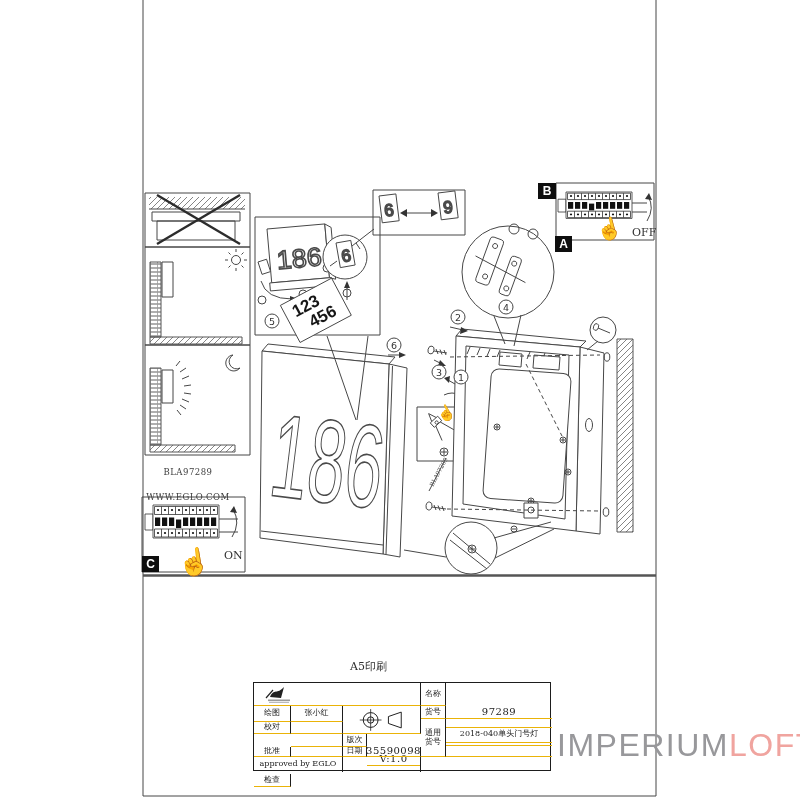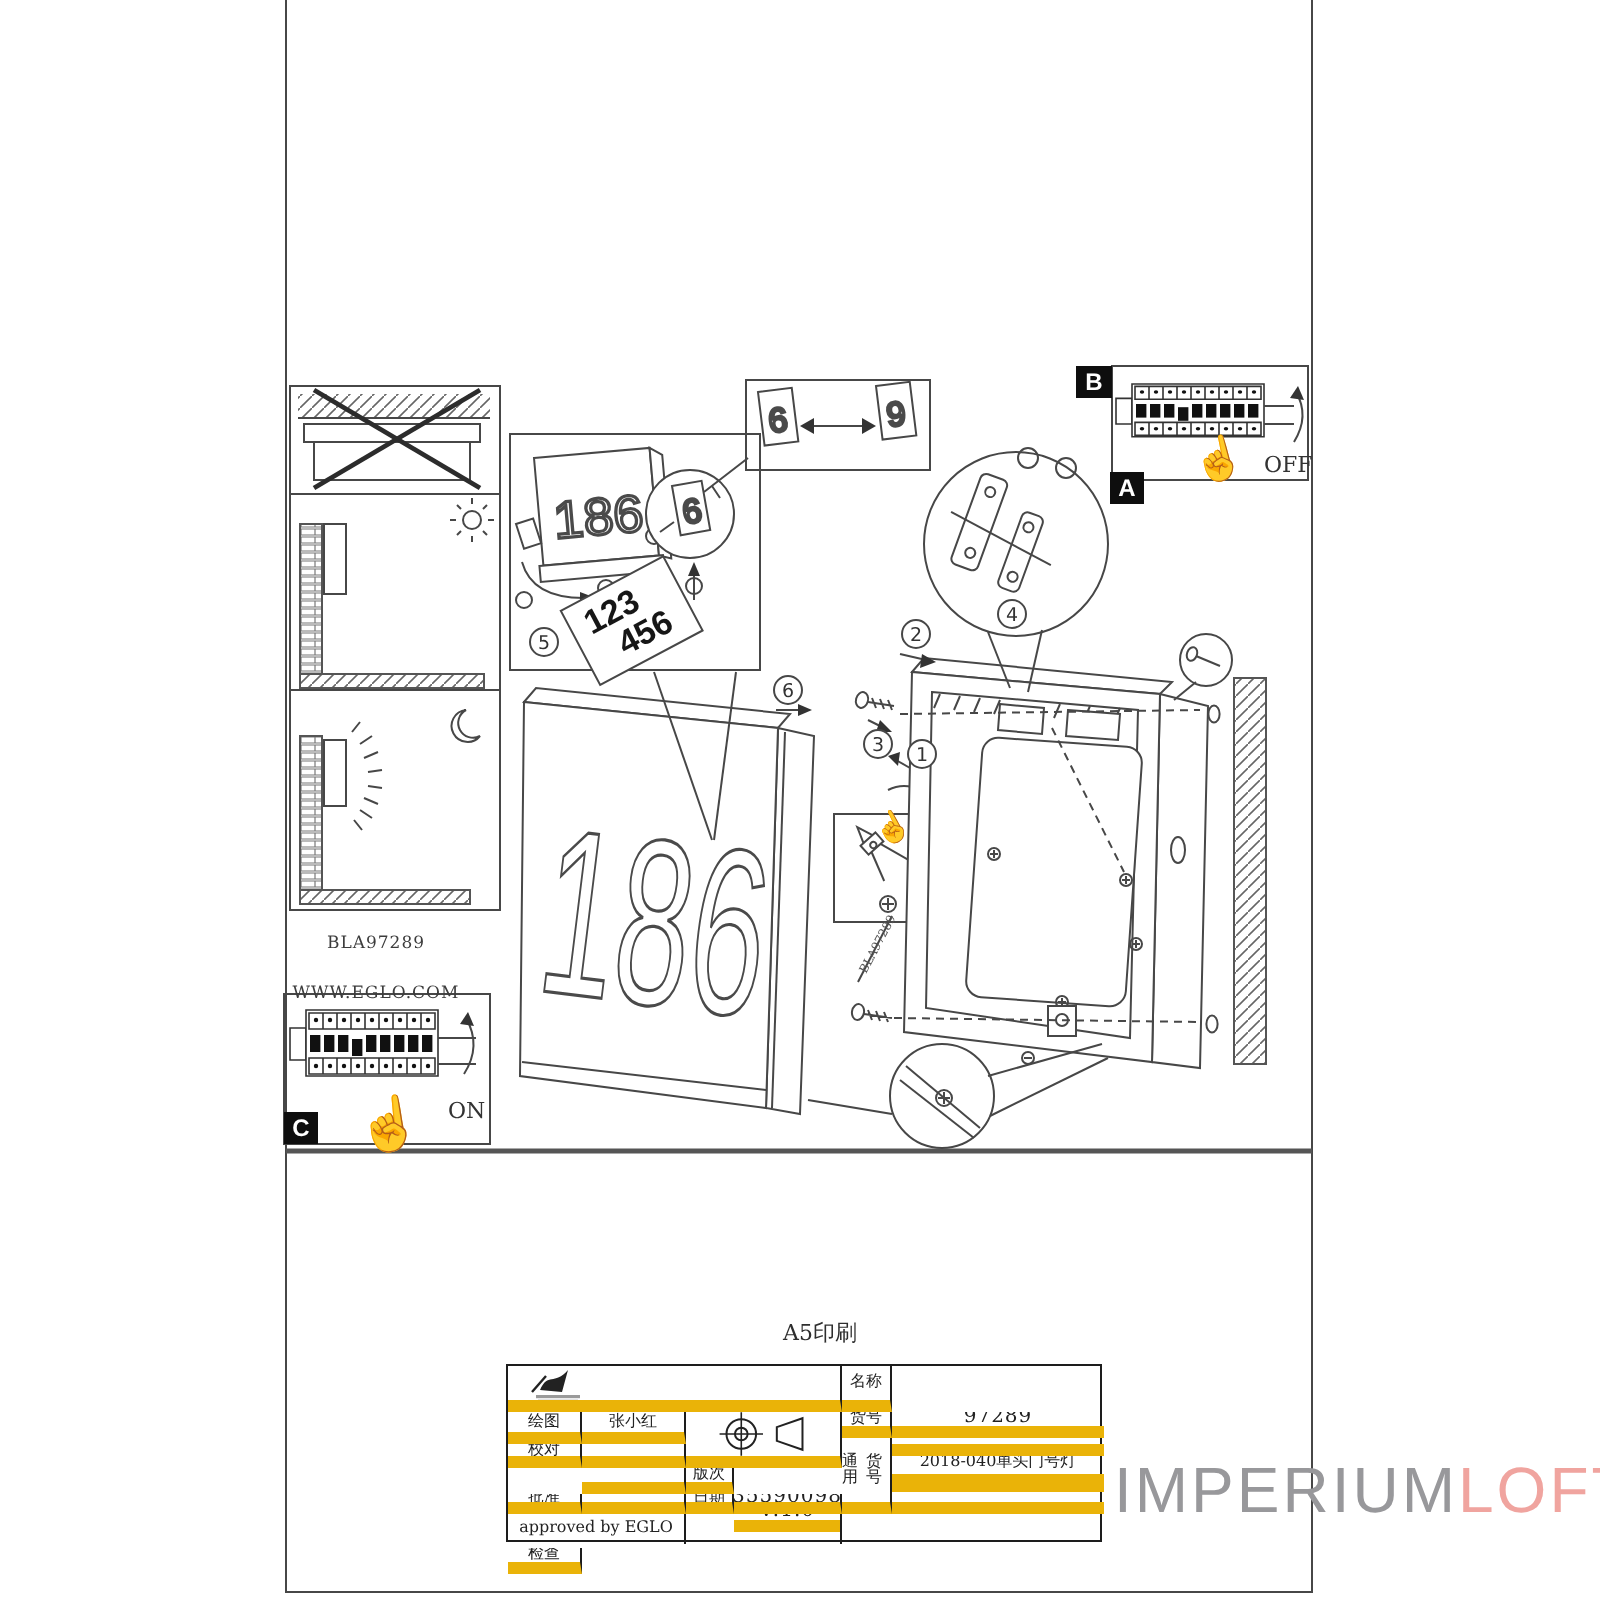--- a/index.html
+++ b/index.html
@@ -12,28 +12,28 @@
   .ln2{fill:none;stroke:#2c2c2c;stroke-width:2.4;}
   .fw{fill:#ffffff;stroke:#474747;stroke-width:1;}
   .t{fill:#333;stroke:none;font-family:"DejaVu Serif",serif;}
   .cn{fill:#333;stroke:none;font-family:"DejaVu Sans",sans-serif;font-size:9.5px;text-anchor:middle;}
   .outl{fill:#ffffff;stroke:#4a4a4a;stroke-width:1.6;font-family:"Liberation Sans",sans-serif;}
   .lbl{position:absolute;background:#0e0e0e;color:#fff;font-weight:bold;font-size:12px;
        display:flex;align-items:center;justify-content:center;font-family:"Liberation Sans",sans-serif;}
   .smalltext{position:absolute;font-family:"DejaVu Serif",serif;font-size:8.5px;color:#3c3c3c;
              letter-spacing:0.5px;text-align:center;width:110px;}
   .printnote{position:absolute;font-family:"DejaVu Serif",serif;font-size:11px;color:#2e2e2e;
-             width:120px;text-align:center;}
+             width:120px;}
   
   .tb{position:absolute;left:253px;top:682px;width:298px;height:89px;border:1.5px solid #1d1d1d;
       background:#fff;box-sizing:border-box;font-family:"DejaVu Serif",serif;color:#222;}
   .cell{position:absolute;box-sizing:border-box;display:flex;align-items:center;justify-content:center;
         font-size:8px;overflow:hidden;line-height:1.05;}
   .br{border-right:1px solid #1d1d1d;}
-  .bb{border-bottom:6px solid #eab308;}
+  .bb{border-bottom:1px solid #eab308;}
   .num{font-size:10px;letter-spacing:0.5px;}
   
   .wm{position:absolute;left:557px;top:727px;font-size:32px;letter-spacing:1.5px;
       font-family:"Liberation Sans",sans-serif;font-weight:400;z-index:5;white-space:nowrap;}
 </style>
 </head>
 <body>
 
 <div id="canvas">
 
@@ -344,21 +344,21 @@
       <path d="M2,14 L9,6" stroke="#222" stroke-width="1.2" fill="none"></path>
       <rect x="4" y="15.5" width="22" height="1.6" fill="#9a9a9a"></rect>
       <rect x="5" y="17.8" width="20" height="1.2" fill="#bbb"></rect>
     </svg>
   </div>
 
   <div class="cell bb br" style="left:167px;top:0;width:25px;height:23px;">名称</div>
   <div class="cell bb" style="left:192px;top:0;width:106px;height:23px;margin-top:40px;">2018-040单头门号灯</div>
   <div class="cell bb br" style="left:167px;top:23px;width:25px;height:13px;">货号</div>
   <div class="cell bb num" style="left:192px;top:23px;width:106px;height:13px;">97289</div>
-  <div class="cell bb br" style="left:167px;top:36px;width:25px;height:38px;flex-direction:row;">
+  <div class="cell bb br" style="left:167px;top:36px;width:25px;height:38px;flex-direction:column;">
     <div>通用</div>
     <div>货号</div>
   </div>
   <div class="cell bb" style="left:192px;top:36px;width:106px;height:9px;"></div>
   <div class="cell bb" style="left:192px;top:45px;width:106px;height:15px;"></div>
   <div class="cell bb" style="left:192px;top:60px;width:106px;height:14px;"></div>
   <div class="cell" style="left:167px;top:74px;width:131px;height:15px;"></div>
 
   <div class="cell bb br" style="left:0;top:23px;width:37px;height:16px;">绘图</div>
   <div class="cell bb br" style="left:37px;top:23px;width:52px;height:16px;">张小红</div>

